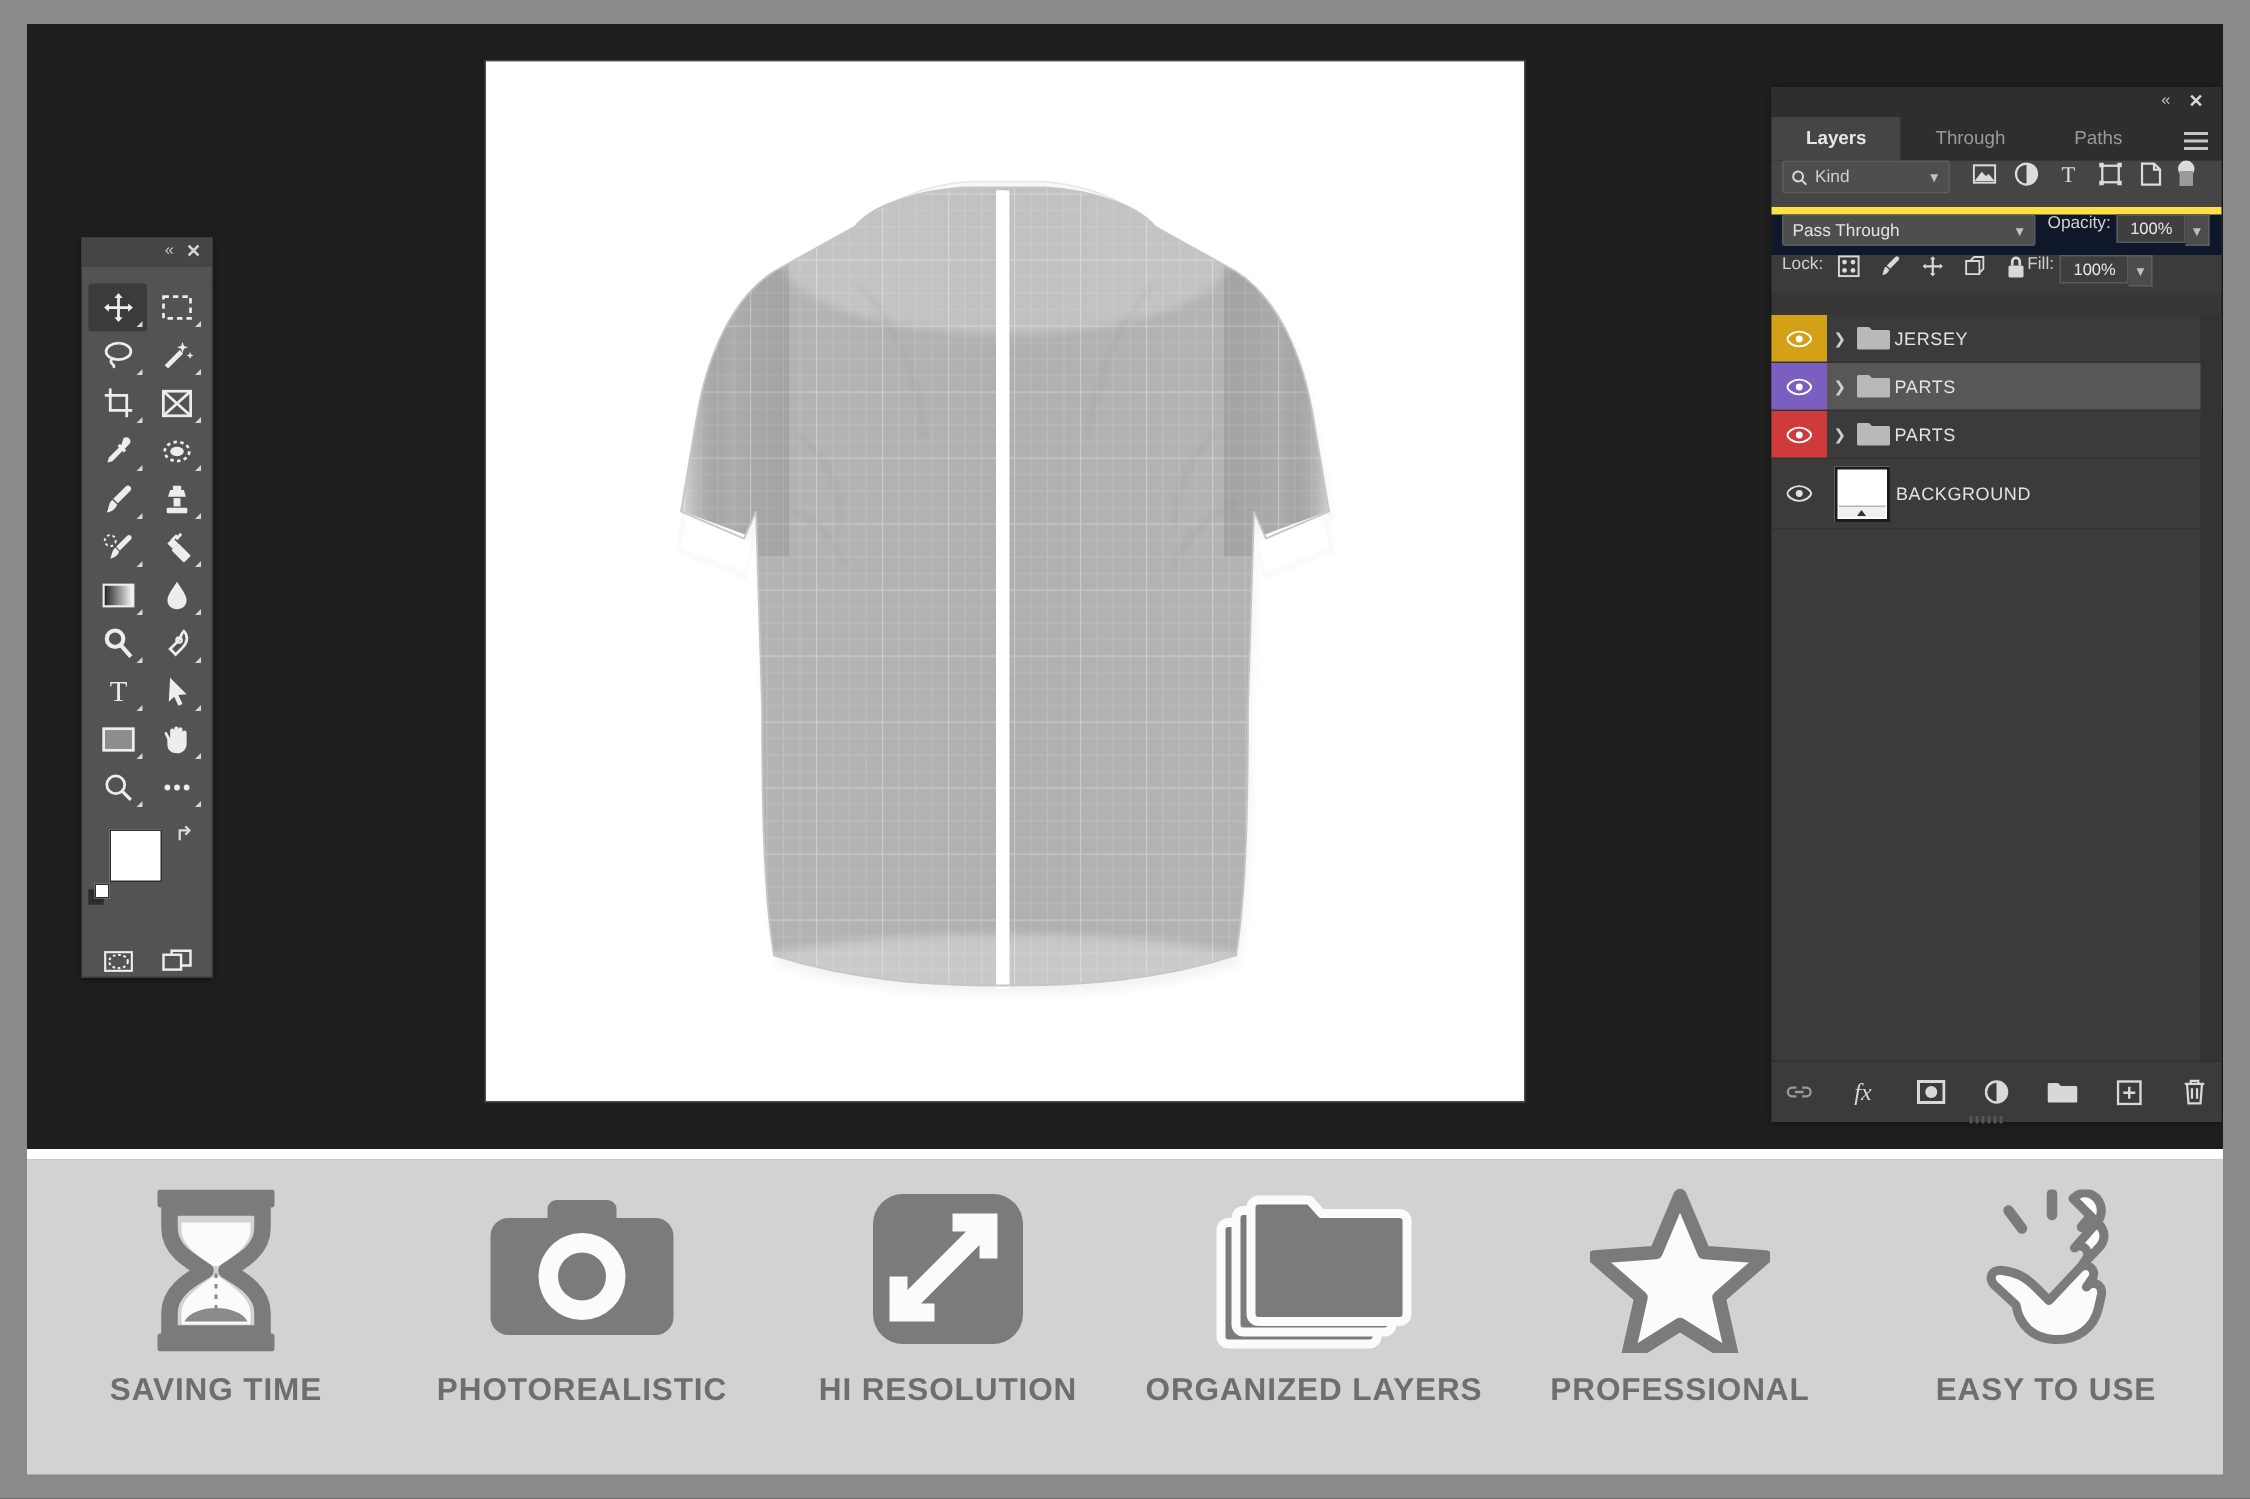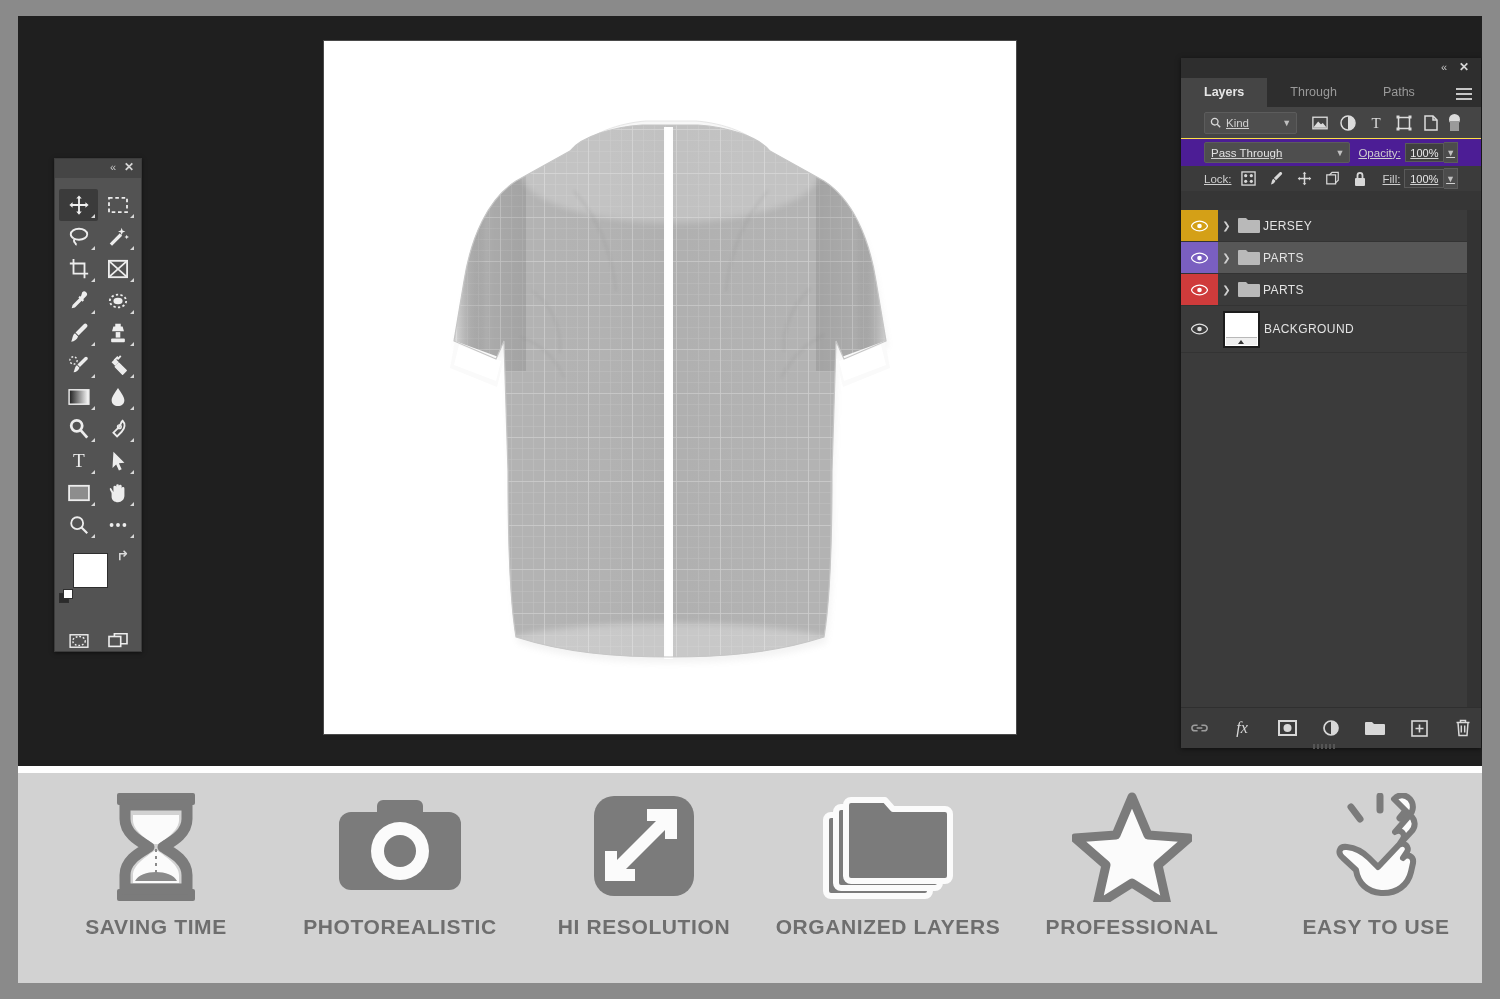--- a/index.html
+++ b/index.html
@@ -31,21 +31,21 @@
 
   
   .whitestrip{
     position:absolute;left:18px;top:766px;width:1464px;height:7px;background:#ffffff;
   }
   .featurebar{
     position:absolute;left:18px;top:773px;width:1464px;height:210px;
     background:#d2d2d2;
   }
   .features{
-    position:absolute;left:16px;top:0;width:1464px;height:210px;
+    position:absolute;left:4px;top:0;width:1464px;height:210px;
     display:flex;align-items:center;justify-content:space-around;
   }
   .feature{
     display:flex;flex-direction:column;align-items:center;justify-content:flex-start;
     width:220px;height:170px;
   }
   .feature .ic{
     height:108px;display:flex;align-items:center;justify-content:center;
   }
   .feature .lbl{
@@ -106,53 +106,53 @@
   .lp-topbar .collapse{position:absolute;right:35px;top:3px;color:#c4c4c4;font-size:11px;letter-spacing:-1px;}
   .lp-topbar .closex{position:absolute;right:12px;top:2px;color:#d6d6d6;font-size:12px;font-weight:bold;}
   .lp-tabs{height:29px;background:#2e2e2e;display:flex;align-items:flex-end;position:relative;}
   .lp-tab{
     padding:0 23px;height:29px;line-height:29px;font-size:12.5px;color:#9a9a9a;
   }
   .lp-tab.active{background:#454545;color:#e6e6e6;font-weight:bold;}
   .lp-menu{position:absolute;right:9px;top:7px;width:16px;}
   .lp-menu span{display:block;height:2px;background:#c6c6c6;margin:3px 0;}
 
-  .lp-row{display:flex;align-items:center;padding:0 23px;text-decoration:underline;}
+  .lp-row{display:flex;align-items:flex-start;padding:0 7px;}
   .lp-filter{height:31px;background:#454545;}
   .kindbox{
     width:100px;height:20px;background:#4e4e4e;border:1px solid #5c5c5c;border-radius:2px;
     display:flex;align-items:center;gap:5px;padding:0 5px;position:relative;
   }
   .kindbox .kindlbl{font-size:11.5px;color:#d0d0d0;}
   .kindbox .chev{position:absolute;right:5px;color:#c0c0c0;font-size:9px;}
   .ficons{display:flex;align-items:center;gap:11px;margin-left:14px;}
   .ficons .fi{width:17px;height:17px;display:flex;align-items:center;justify-content:center;}
   .togg{width:11px;height:18px;margin-left:9px;position:relative;}
   .togg b{position:absolute;left:0;top:0;width:11px;height:11px;border-radius:50%;background:#dcdcdc;display:block;}
   .togg i{position:absolute;left:1px;top:7px;width:9px;height:10px;background:#9a9a9a;display:block;}
 
-  .lp-blend{height:27px;background:#4c1d95;border-top:1px solid #fde047;}
+  .lp-blend{height:27px;background:#0f172a;border-top:5px solid #fde047;}
   .blendbox{
     width:155px;height:19px;background:#4e4e4e;border:1px solid #5c5c5c;border-radius:2px;
     display:flex;align-items:center;padding:0 6px;position:relative;font-size:11.5px;color:#e2e2e2;
   }
   .blendbox .chev{position:absolute;right:5px;color:#c0c0c0;font-size:9px;}
   .opl{margin-left:8px;font-size:11.5px;color:#cfcfcf;}
   .numbox{
     margin-left:4px;width:44px;height:17px;background:#3f3f3f;border:1px solid #5a5a5a;
     display:flex;align-items:center;justify-content:center;font-size:11px;color:#e8e8e8;
   }
   .spin{width:15px;height:19px;display:flex;align-items:center;justify-content:center;color:#c0c0c0;font-size:9px;
         background:#4c4c4c;border:1px solid #5c5c5c;border-left:none;}
 
   .lp-lock{height:25px;background:#3b3b3b;}
   .lockl{font-size:11.5px;color:#cfcfcf;margin-right:9px;}
   .lockicons{display:flex;align-items:center;gap:13px;}
   .lockicons .li{width:15px;height:15px;display:flex;align-items:center;justify-content:center;}
-  .fill-l{margin-left:15px;font-size:11.5px;color:#cfcfcf;}
+  .fill-l{font-size:11.5px;color:#cfcfcf;}
 
   .lp-list{position:absolute;left:0;top:152px;right:0;bottom:40px;background:#3b3b3b;}
   .layerrow{
     height:31px;display:flex;align-items:center;
     border-bottom:1px solid #333;position:relative;
   }
   .layerrow.selected{background:#575757;}
   .eyecol{width:37px;height:31px;display:flex;align-items:center;justify-content:center;}
   .eyecol.c-jersey{background:#d4a017;}
   .eyecol.c-design{background:#7a5fc0;}

